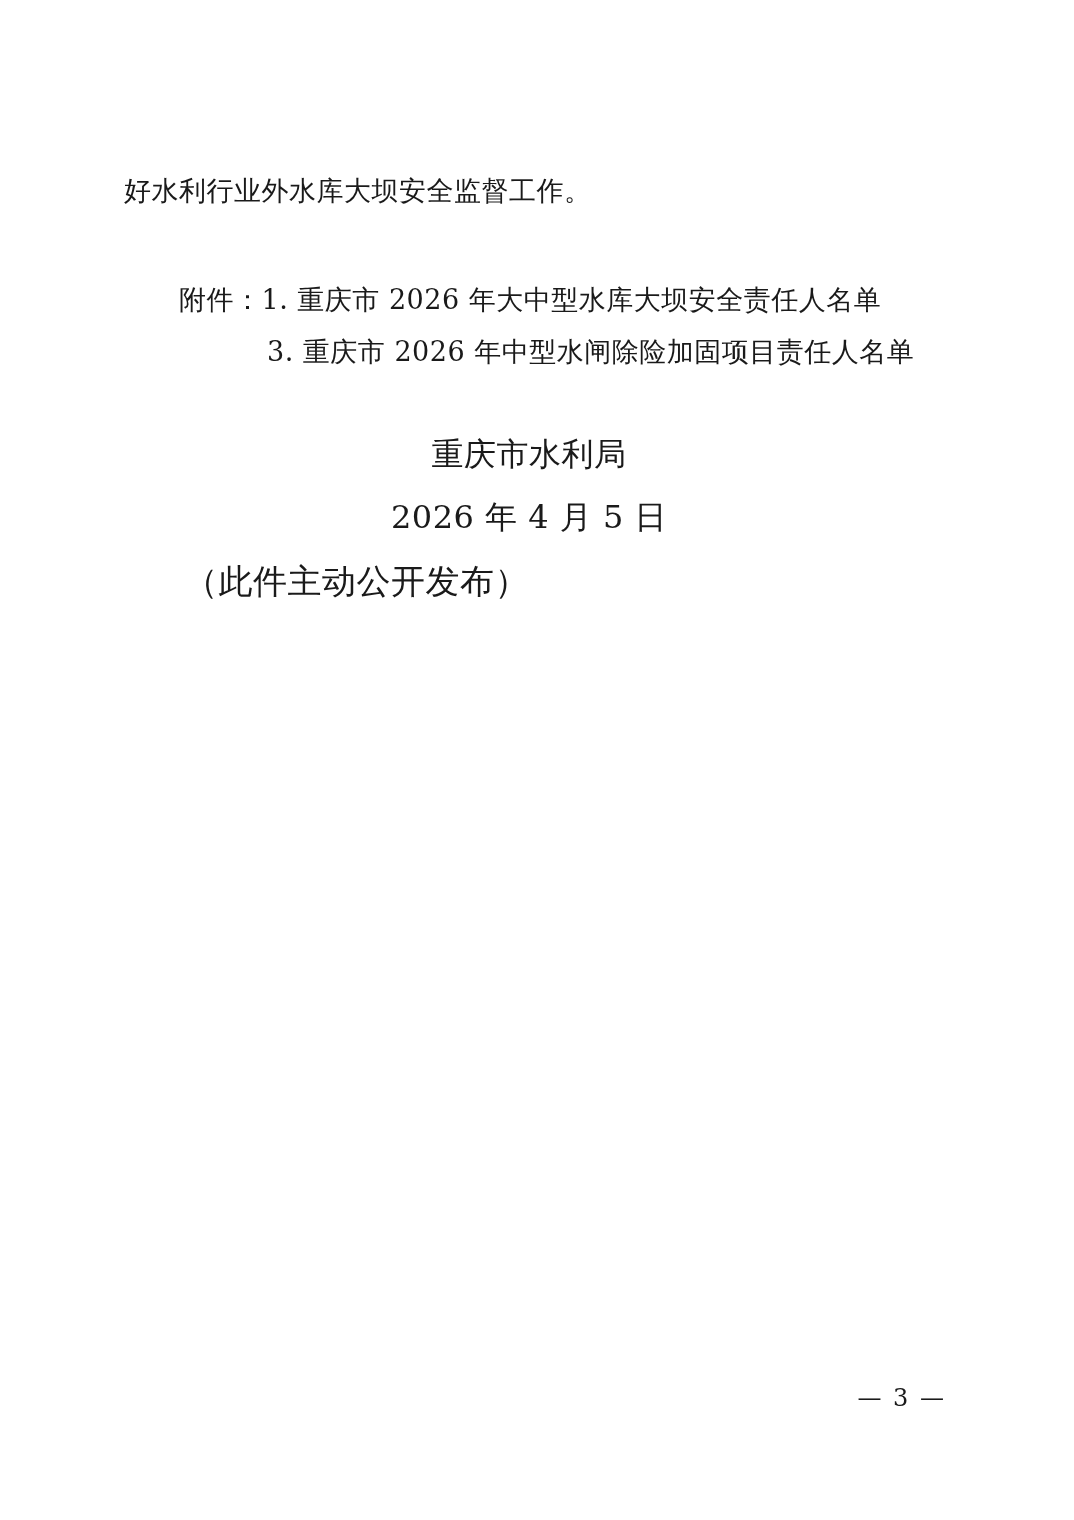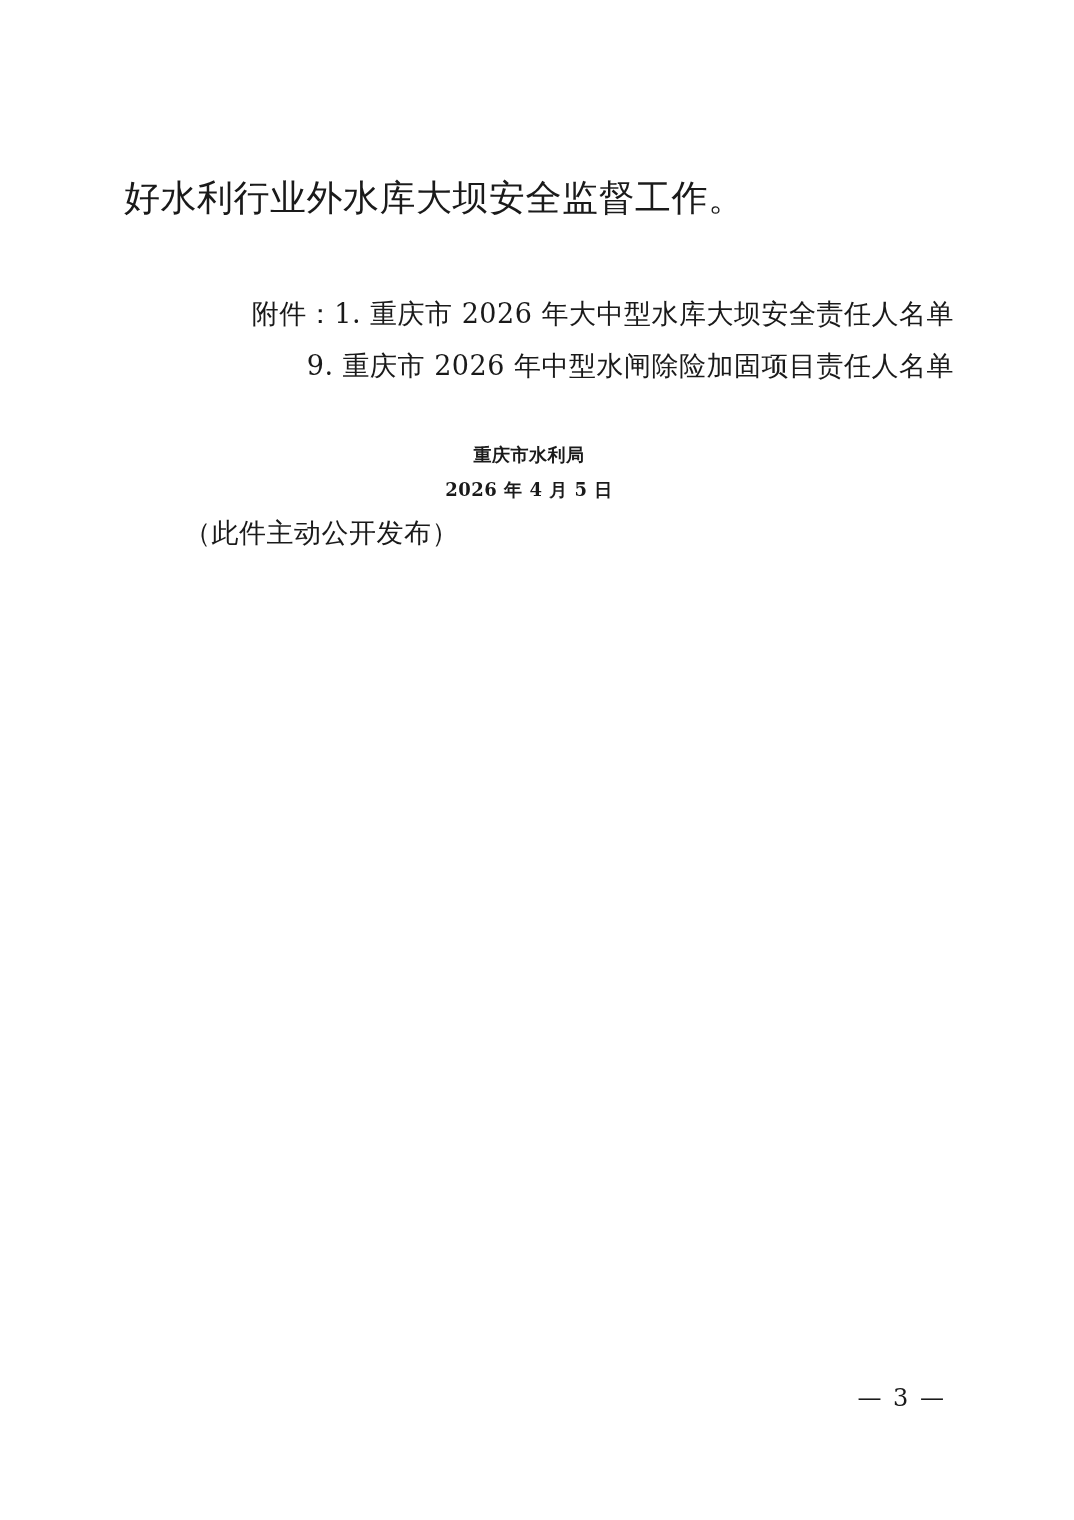--- a/index.html
+++ b/index.html
@@ -16,51 +16,49 @@
     color: #1a1a1a;
     overflow: hidden;
   }
   .body-area {
     position: absolute;
     left: 124px;
     top: 170px;
     width: 830px;
   }
   .para {
-    font-size: 36px;
+    font-size: 27px;
     line-height: 1.55;
     letter-spacing: 0.5px;
     white-space: nowrap;
   }
   .spacer-lg { height: 62px; }
   .spacer-md { height: 44px; }
   .attach-block {
     margin: 0;
   }
   .attach-line {
     font-size: 27px;
     line-height: 1.95;
     letter-spacing: 0.5px;
     white-space: nowrap;
-    text-align: right;
   }
   .attach-line.first { padding-left: 55px; }
   .attach-line.rest  { padding-left: 143px; }
   .sign-block {
     text-align: center;
     padding-right: 20px;
   }
   .sign-line {
-    font-size: 18px;
+    font-size: 32px;
     line-height: 1.95;
     letter-spacing: 0.5px;
-    font-weight: bold;
   }
   .note-line {
-    font-size: 27px;
+    font-size: 34px;
     line-height: 1.95;
     letter-spacing: 0.5px;
     padding-left: 60px;
     white-space: nowrap;
   }
   .footer {
     position: absolute;
     left: 0;
     right: 0;
     bottom: 108px;
@@ -77,21 +75,21 @@
 <div class="page">
 
   <div class="body-area">
 
     <div class="para">好水利行业外水库大坝安全监督工作。</div>
 
     <div class="spacer-lg"></div>
 
     <div class="attach-block">
       <div class="attach-line first"><span>附件：</span><span>1. 重庆市 2026 年大中型水库大坝安全责任人名单</span></div>
-      <div class="attach-line rest">9. 重庆市 2026 年中型水闸除险加固项目责任人名单</div>
+      <div class="attach-line rest">3. 重庆市 2026 年中型水闸除险加固项目责任人名单</div>
     </div>
 
     <div class="spacer-md"></div>
 
     <div class="sign-block">
       <div class="sign-line">重庆市水利局</div>
       <div class="sign-line">2026 年 4 月 5 日</div>
     </div>
 
     <div class="note-line">（此件主动公开发布）</div>

